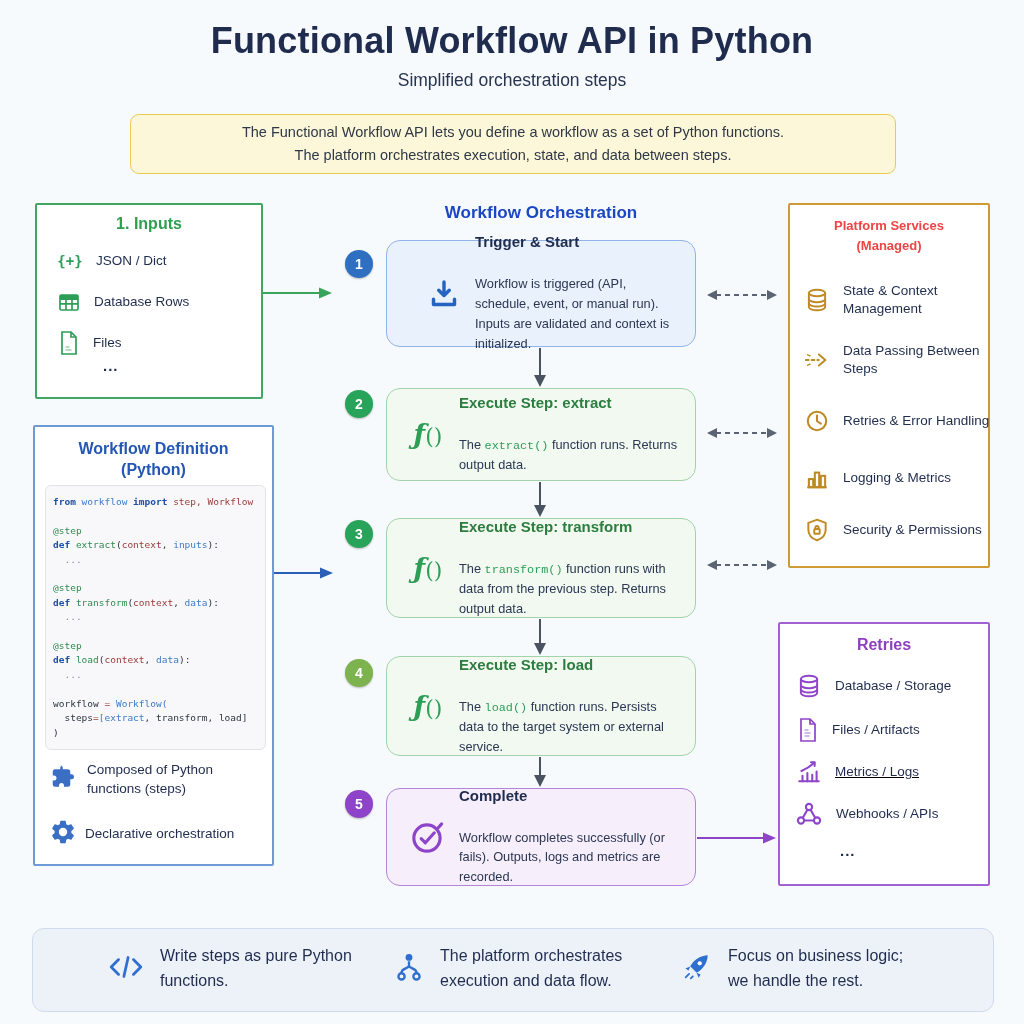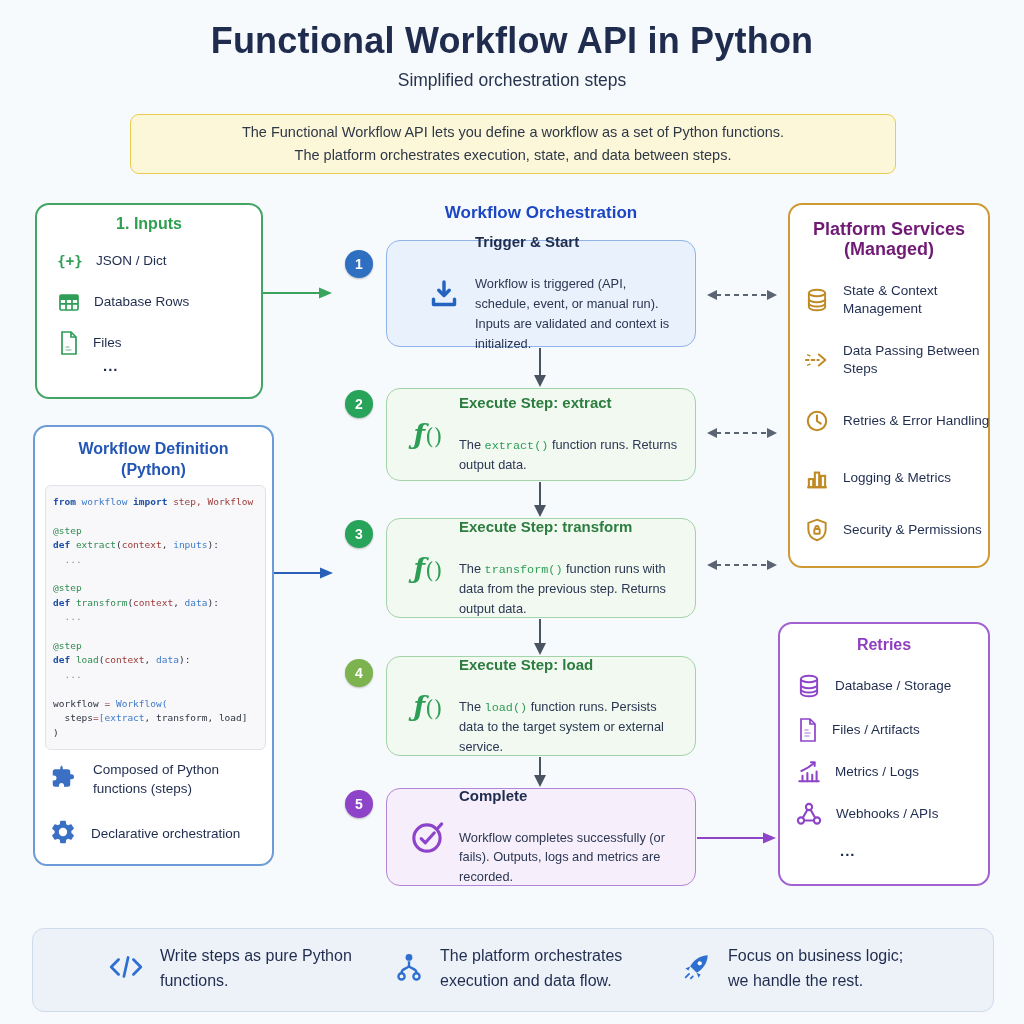--- a/index.html
+++ b/index.html
@@ -6,30 +6,30 @@
   body{font-family:"Liberation Sans",sans-serif;background:#f7fafc;}
   .canvas{position:relative;width:1024px;height:1024px;background:#f7fafc;overflow:hidden;}
   .abs{position:absolute;}
 
   .page-title{left:0;top:20px;width:1024px;text-align:center;font-size:36px;font-weight:bold;color:#1f2c4e;letter-spacing:.2px;}
   .page-subtitle{left:0;top:70px;width:1024px;text-align:center;font-size:17.5px;color:#273450;}
 
   .banner{left:130px;top:114px;width:764px;height:58px;background:#fdf7da;border:1.5px solid #e8cb52;border-radius:9px;
           display:flex;flex-direction:column;justify-content:center;text-align:center;font-size:14.5px;color:#2e3846;line-height:1.62;}
 
-  .panel{background:#ffffff;border-radius:14px;box-sizing:border-box;}
+  .panel{background:#ffffff;border-radius:2px;box-sizing:border-box;}
   .inputs-box{left:35px;top:203px;width:228px;height:196px;border:2px solid #43a564;}
   .def-box{left:33px;top:425px;width:241px;height:441px;border:2px solid #6c9bd8;}
   .platform-box{left:788px;top:203px;width:202px;height:365px;border:2px solid #cf9a33;}
   .outputs-box{left:778px;top:622px;width:212px;height:264px;border:2px solid #a161d0;}
 
   .panel-h{position:absolute;left:0;width:100%;text-align:center;font-weight:bold;font-size:16px;line-height:1.3;}
   .h-green{color:#2e9e4f;}
   .h-blue{color:#2456b4;}
-  .h-amber{color:#701a75;font-size:18px;}
+  .h-amber{color:#ef4444;font-size:13px;}
   .h-purple{color:#8e3fc0;}
 
   .row{position:absolute;display:flex;align-items:center;gap:13px;}
   .row .ic{flex:0 0 auto;display:flex;align-items:center;justify-content:center;}
   .row .lbl{font-size:13.5px;color:#1f2c4e;line-height:1.35;}
   .more{position:absolute;font-size:15px;font-weight:bold;color:#1f2c4e;letter-spacing:1px;}
 
   .code-block{position:absolute;left:10px;top:58px;width:221px;background:#f8f8fa;border:1px solid #e2e3e8;border-radius:6px;
               padding:9px 7px;box-sizing:border-box;font-family:"DejaVu Sans Mono",monospace;font-size:9.5px;line-height:14.4px;white-space:pre;}
   .c-k{color:#1d4fa8;font-weight:bold;}
@@ -52,21 +52,21 @@
   .step .sbody{font-size:12.8px;color:#2b3752;line-height:1.55;margin-top:24px;}
   .inline-code{font-family:Liberation Mono, monospace;color:#2e9e57;font-size:11.8px;}
 
   .badge{position:absolute;width:28px;height:28px;border-radius:50%;color:#fff;font-weight:bold;font-size:14px;
          display:flex;align-items:center;justify-content:center;box-shadow:0 1px 2px rgba(0,0,0,.25);}
   .b1{background:#2e6fc2;} .b2{background:#27a35a;} .b3{background:#27a35a;} .b4{background:#7cb34f;} .b5{background:#8e44c8;}
 
   .fn-glyph{font-family:"DejaVu Serif",serif;font-style:italic;font-weight:bold;color:#2e9e57;font-size:27px;}
   .fn-glyph .par{font-style:normal;font-weight:normal;font-size:22px;}
 
-  .feature{position:absolute;display:flex;align-items:center;gap:14px;left:14px;}
+  .feature{position:absolute;display:flex;align-items:center;gap:8px;left:14px;}
   .feature .flbl{font-size:13.5px;color:#1f2c4e;line-height:1.4;width:180px;}
 
   .footer-bar{left:32px;top:928px;width:960px;height:82px;background:#edf2f9;border:1px solid #cfdaec;border-radius:12px;}
   .fitem{position:absolute;display:flex;align-items:center;gap:16px;height:58px;top:940px;}
   .fitem .ftxt{font-size:16px;color:#1f2c4e;line-height:1.55;}
 </style>
 </head>
 <body>
 
 <div class="canvas">
@@ -316,21 +316,21 @@
     <div class="row" style="left:17px;top:92px;height:28px;">
       <span class="ic">
         <svg width="22" height="26" viewBox="0 0 22 26" fill="none" stroke="#8e44c8" stroke-width="1.7">
             <path d="M4 2h9l5 5v17H4z"></path>
             <path d="M13 2v5h5"></path>
             <path d="M7.5 13h4M7.5 16h6M7.5 19h5" stroke-width="1.1" opacity=".75"></path>
           </svg>
       </span>
       <span class="lbl">Files / Artifacts</span>
     </div>
-    <div class="row" style="left:16px;top:134px;height:28px;">
+    <div class="row" style="left:16px;top:134px;height:28px;text-decoration:underline;">
       <span class="ic">
         <svg width="26" height="26" viewBox="0 0 24 24" fill="none" stroke="#8e44c8" stroke-width="1.9" stroke-linecap="round">
             <path d="M3 20.5h18"></path>
             <path d="M6 20.5v-5M10.5 20.5v-7.5M15 20.5v-6M19 20.5v-9"></path>
             <path d="M5 11c4-1.5 8-4 12-7.5"></path>
             <path d="M13.8 3h3.4v3.4" stroke-linejoin="round"></path>
           </svg>
       </span>
       <span class="lbl">Metrics / Logs</span>
     </div>

